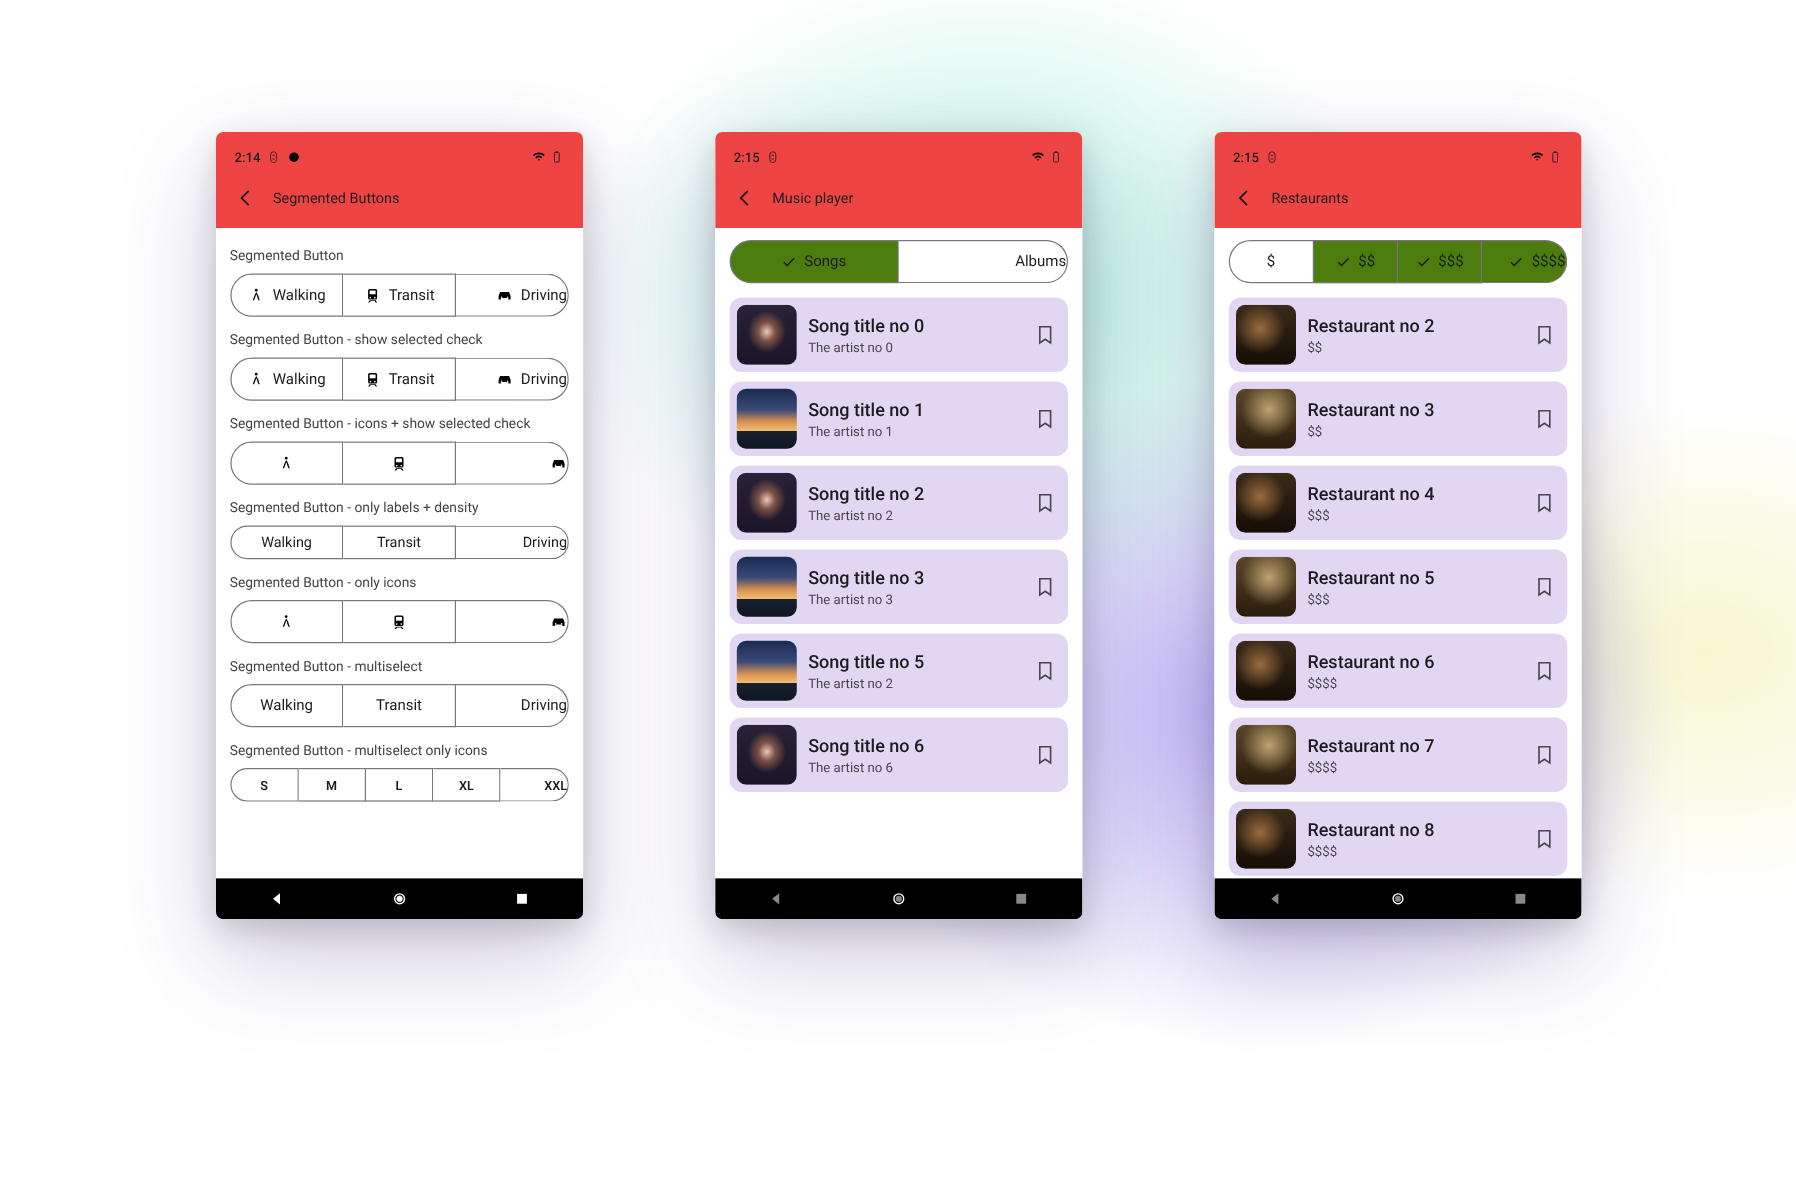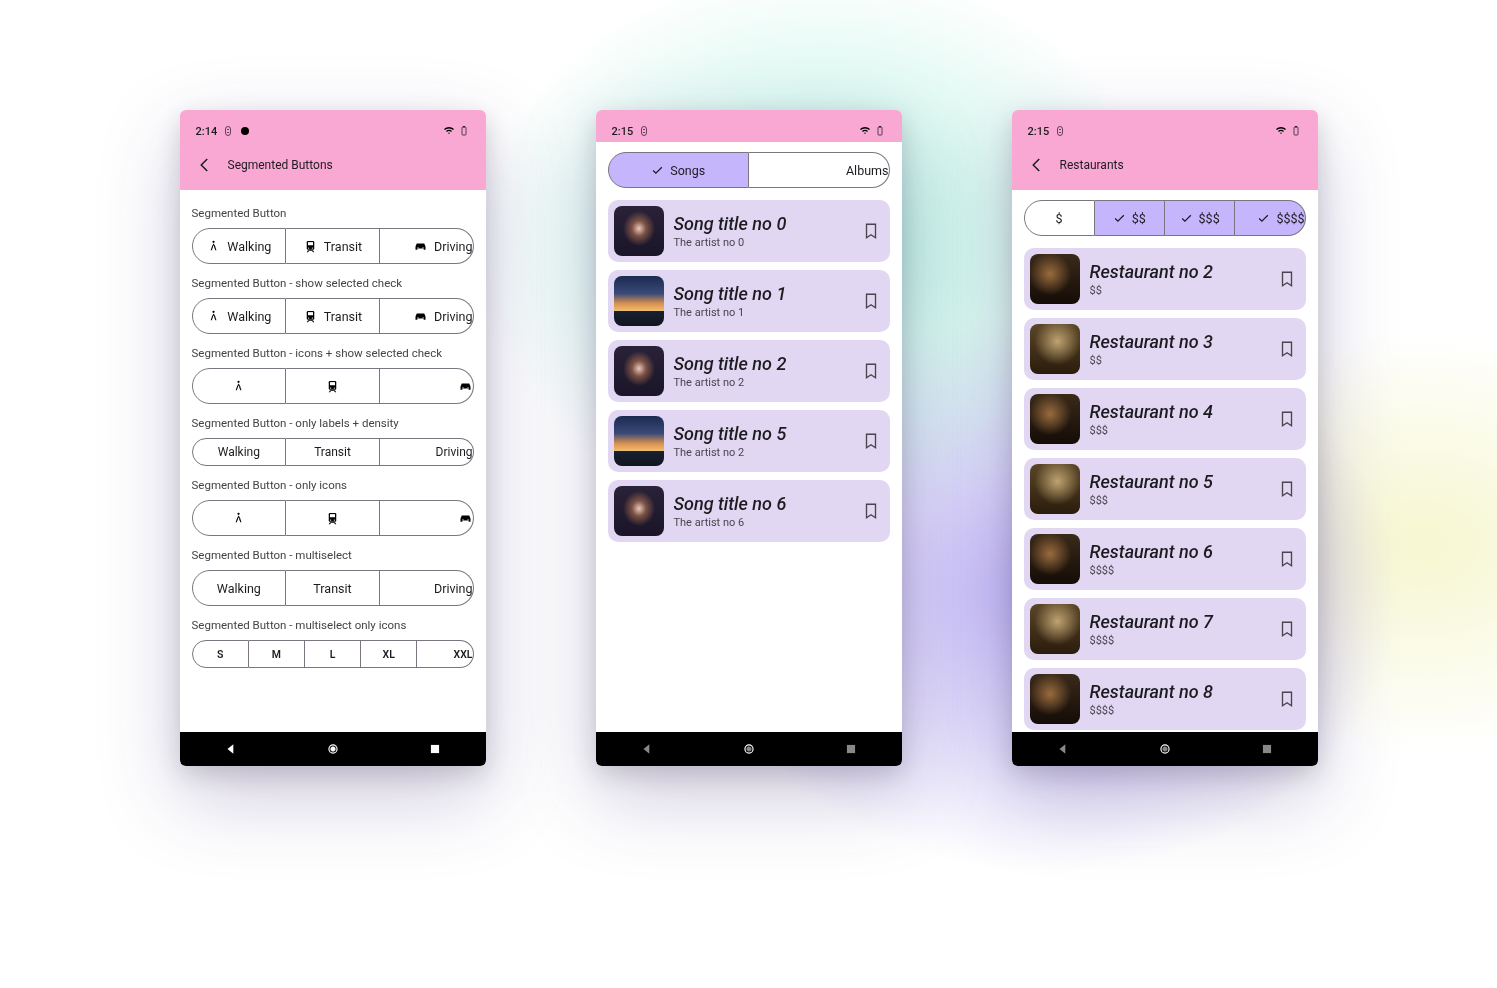--- a/index.html
+++ b/index.html
@@ -24,21 +24,21 @@
     border-radius: 6px;
     box-shadow: 0 30px 80px rgba(60,40,120,0.25), 0 8px 24px rgba(0,0,0,0.15);
     overflow: hidden;
     display: flex;
     flex-direction: column;
     position: relative;
     font-size: 13px;
     color: #1c1b1f;
   }
   .topbar {
-    background: #f9a8d4;
+    background: #ef4444;
     padding: 10px 16px 0 16px;
   }
   .status {
     display: flex;
     justify-content: space-between;
     align-items: center;
     font-size: 11px;
     font-weight: 500;
     height: 22px;
   }
@@ -79,21 +79,21 @@
     height: 36px;
     font-size: 12.5px;
     background: #fff;
     cursor: pointer;
   }
   .segbtn.dense { height: 28px; font-size: 12px; }
   .segbtn.small-font { font-size: 10.5px; font-weight:600; }
   .segbtn:not(:first-child) { border-left: none; }
   .seggroup .segbtn:first-child { border-radius: 18px 0 0 18px; }
   .seggroup .segbtn:last-child { border-radius: 0 18px 18px 0; justify-content: flex-end; }
-  .segbtn.selected { background: #c4b5fd; }
+  .segbtn.selected { background: #4d7c0f; }
   .segbtn svg { width: 15px; height: 15px; }
   .segbtn .check { width: 13px; height: 13px; }
 
   
   .tabseg { margin-bottom: 12px; }
   .listcol { display:flex; flex-direction:column; gap:8px; }
   .card {
     display: flex;
     align-items: center;
     background: #e1d7f2;
@@ -119,21 +119,21 @@
     background:
       radial-gradient(circle at 40% 40%, rgba(200,140,80,0.7), transparent 50%),
       linear-gradient(#3a2a1a, #140c06);
   }
   .thumb.rest-warm {
     background:
       radial-gradient(circle at 55% 35%, rgba(230,200,140,0.75), transparent 55%),
       linear-gradient(#5a4528, #2a1c0c);
   }
   .cardtext { flex:1; display:flex; flex-direction:column; gap:2px; }
-  .cardtitle { font-size: 18px; font-weight: 500; font-style: italic; }
+  .cardtitle { font-size: 15px; font-weight: 500; }
   .cardsub { font-size: 11px; color: #49454f; }
   .bookmark { width:18px; height:18px; color:#49454f; cursor:pointer; }
   .navbar {
     height: 34px;
     background: #000;
     display: flex;
     justify-content: space-around;
     align-items: center;
     flex-shrink: 0;
   }
@@ -379,20 +379,26 @@
       </div>
       <div class="status-right">
         <svg viewBox="0 0 24 24">
             <use href="#i-wifi"></use>
           </svg>
         <svg viewBox="0 0 24 24">
             <use href="#i-batt"></use>
           </svg>
       </div>
     </div>
+    <div class="appbar">
+      <svg viewBox="0 0 24 24">
+          <use href="#i-back"></use>
+        </svg>
+      <span class="appbar-title">Music player</span>
+    </div>
   </div>
   <div class="content">
     <div class="seggroup tabseg">
       <div class="segbtn selected">
         <svg class="check" viewBox="0 0 24 24">
             <use href="#i-check"></use>
           </svg>
         <span>Songs</span>
       </div>
       <div class="segbtn">
@@ -426,20 +432,30 @@
             <div class="cardtitle">Song title no 2</div>
             <div class="cardsub">The artist no 2</div>
           </div>
           <svg class="bookmark" viewBox="0 0 24 24">
             <use href="#i-bookmark"></use>
           </svg>
         </div>
         <div class="card">
           <div class="thumb sunset"></div>
           <div class="cardtext">
+            <div class="cardtitle">Song title no 3</div>
+            <div class="cardsub">The artist no 3</div>
+          </div>
+          <svg class="bookmark" viewBox="0 0 24 24">
+            <use href="#i-bookmark"></use>
+          </svg>
+        </div>
+        <div class="card">
+          <div class="thumb sunset"></div>
+          <div class="cardtext">
             <div class="cardtitle">Song title no 5</div>
             <div class="cardsub">The artist no 2</div>
           </div>
           <svg class="bookmark" viewBox="0 0 24 24">
             <use href="#i-bookmark"></use>
           </svg>
         </div>
         <div class="card">
           <div class="thumb concert"></div>
           <div class="cardtext">

